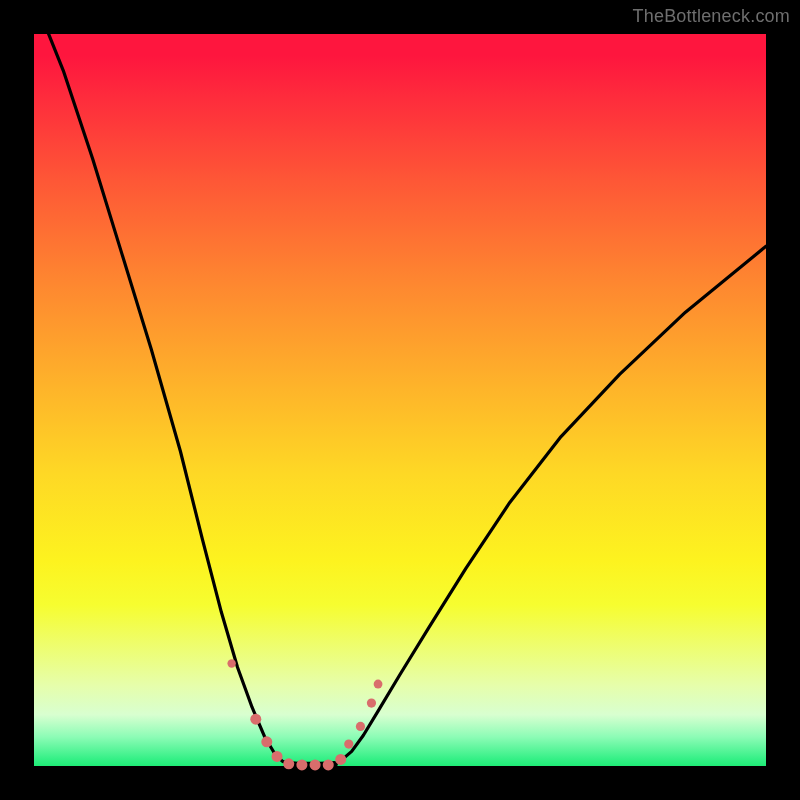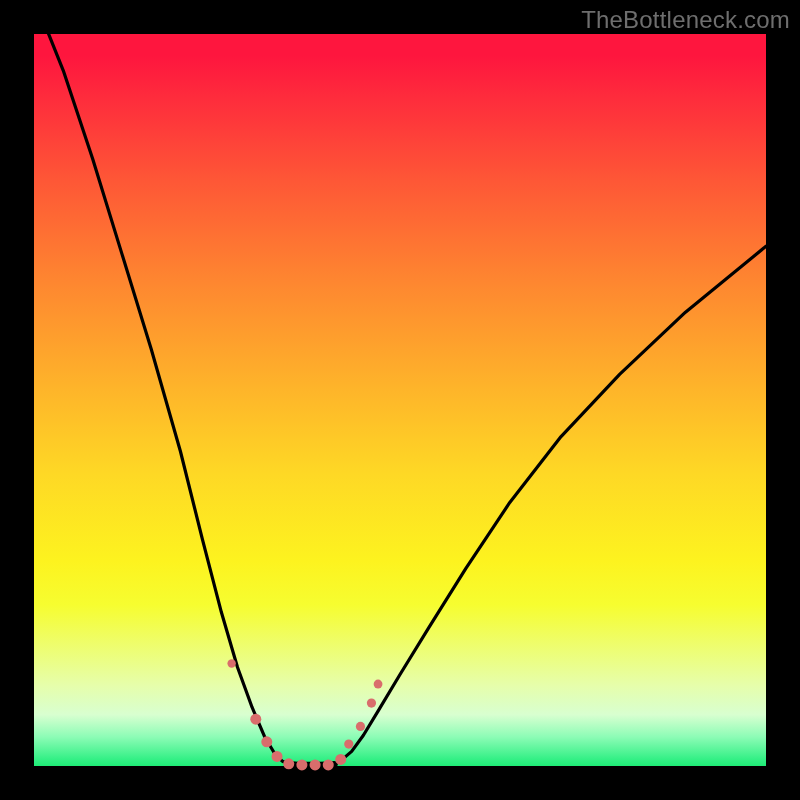--- a/index.html
+++ b/index.html
@@ -48,21 +48,21 @@
     top: 0;
     width: 732px;
     height: 732px;
     overflow: visible;
   }
   .watermark {
     position: absolute;
     top: 6px;
     right: 10px;
     color: #6e6e6e;
-    font-size: 24px;
+    font-size: 18px;
     letter-spacing: 0.2px;
     font-weight: 500;
   }
 </style>
 </head>
 <body>
 
 <div class="frame">
   <div class="plot">
     <svg class="curves" viewBox="0 0 732 732">

